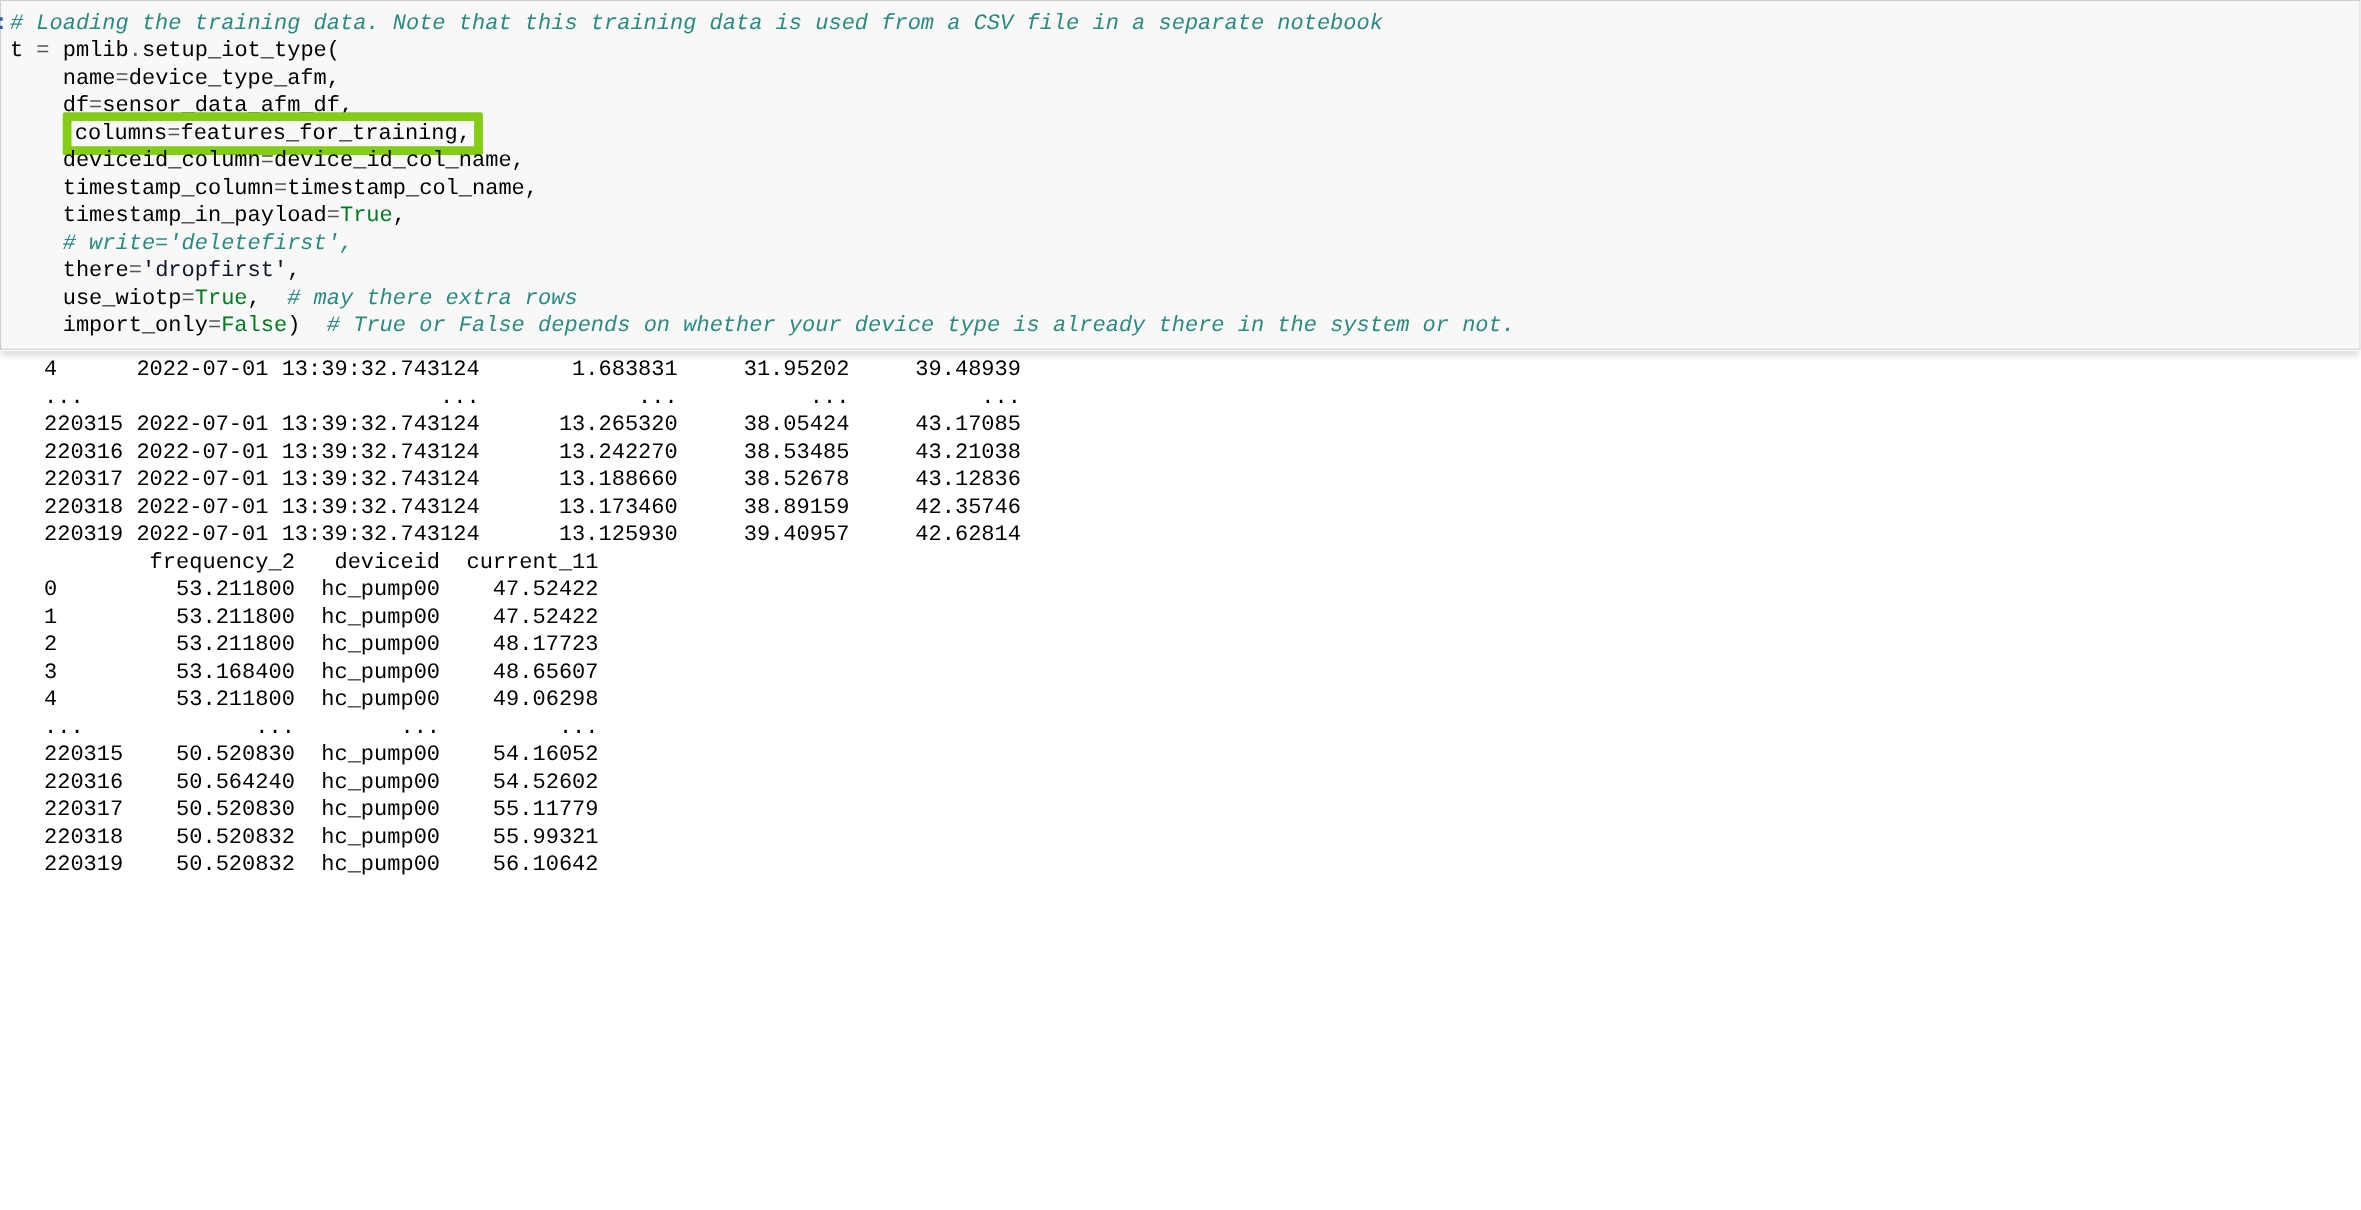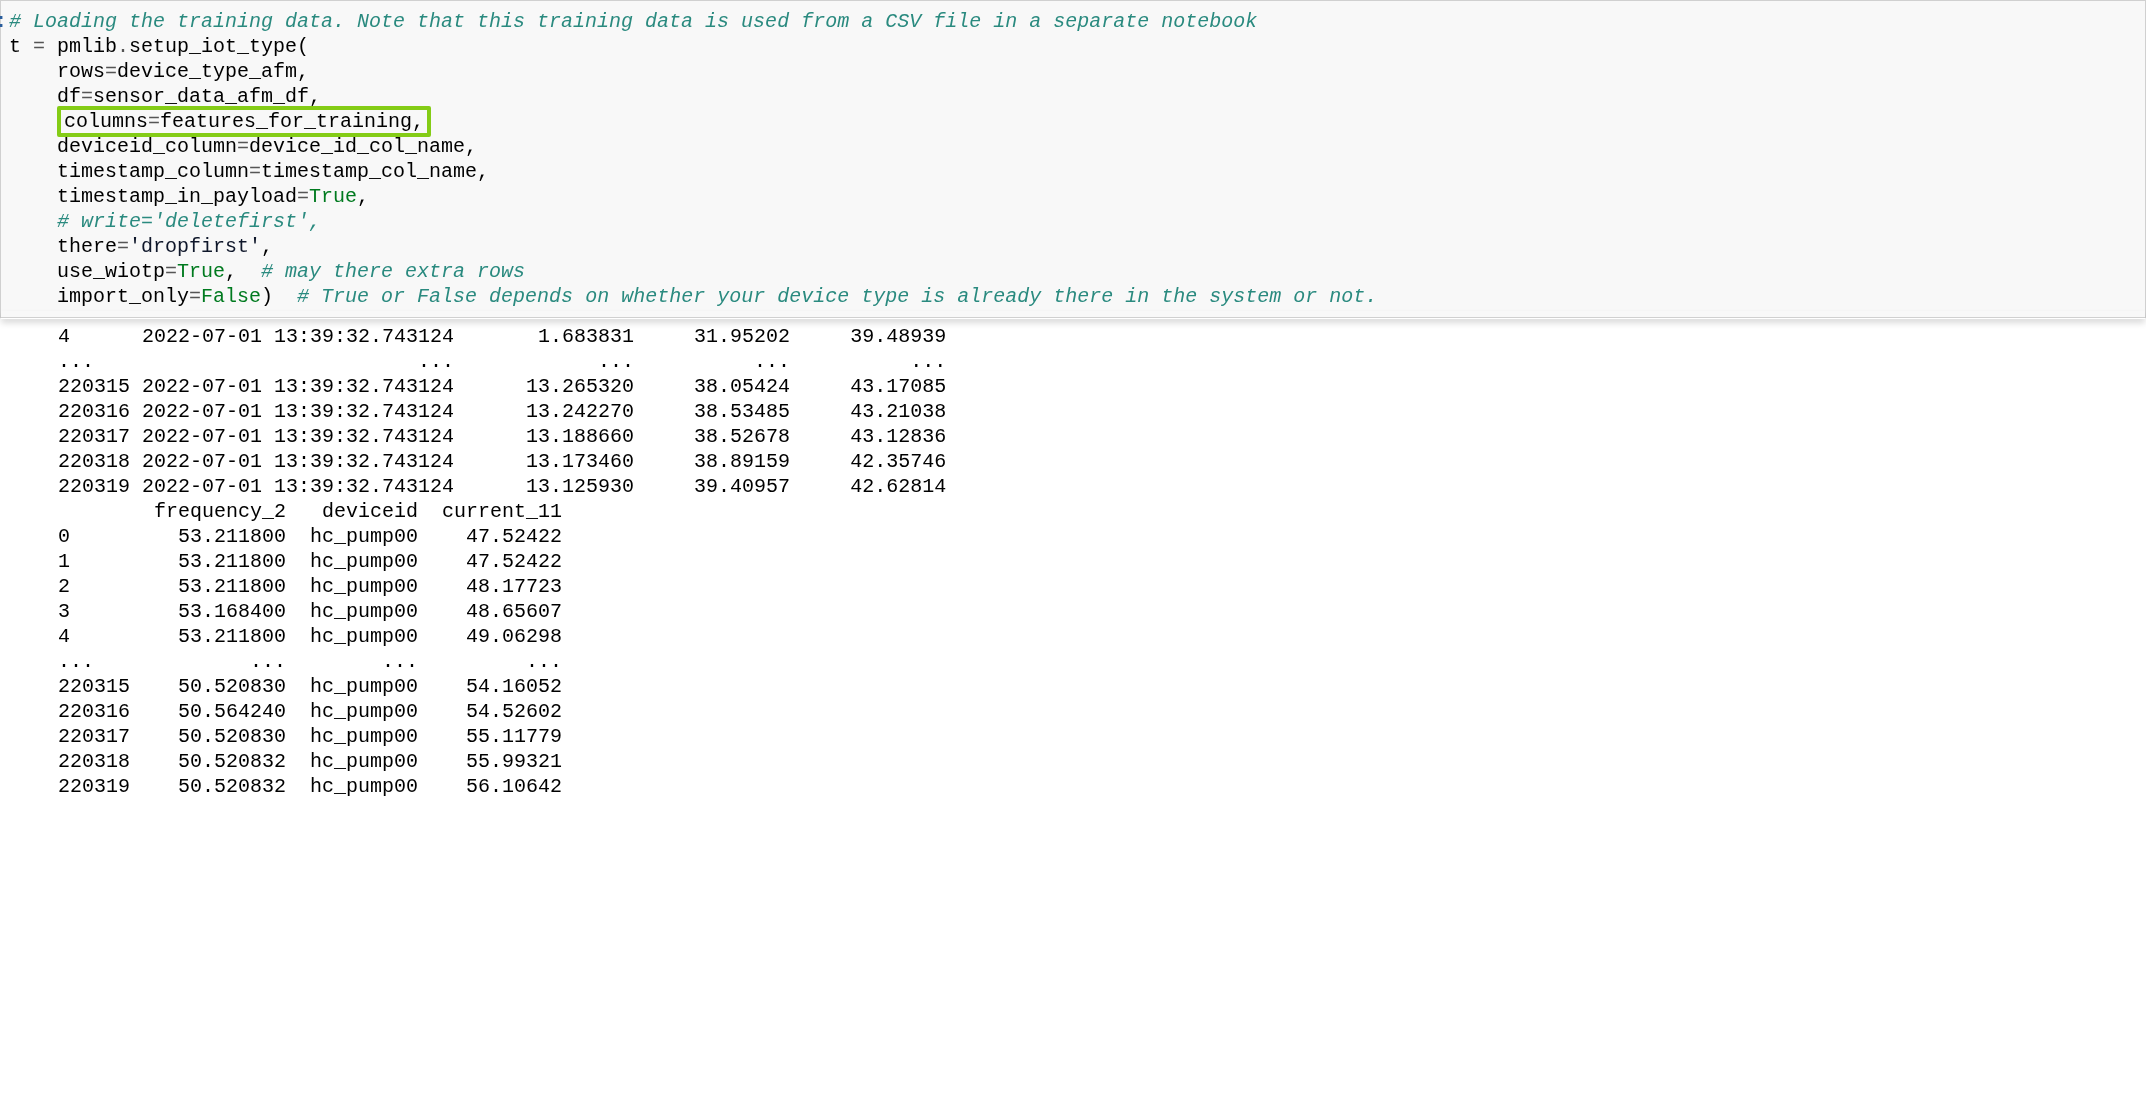--- a/index.html
+++ b/index.html
@@ -40,41 +40,40 @@
     margin: 0;
     white-space: pre;
     font-family: inherit;
     font-style: normal;
   }
   .c-comment { color: #2a8a7f; font-style: italic; margin-top: 38px; }
   .c-op { color: #555; }
   .c-kw { color: #007a1f; font-weight: normal; }
   .c-str { color: #0f172a; }
   .highlight-box {
-    border: 4px solid #84cc16;
+    border: 8px solid #84cc16;
     padding: 0 3px;
     border-radius: 2px;
   }
   .output {
     padding: 6px 0 0 40px;
     font-family: inherit;
     white-space: pre;
-    margin-left: 18px;
   }
   .output-line { white-space: pre; }
 </style>
 </head>
 <body>
 
 <div class="cell-wrap">
   <div class="code-cell">
     <span class="prompt">:</span>
 <pre><span class="c-comment"># Loading the training data. Note that this training data is used from a CSV file in a separate notebook</span>
 <span>t </span><span class="c-op">=</span><span> pmlib</span><span class="c-op">.</span><span>setup_iot_type(</span>
-<span>    rows</span><span class="c-op">=</span><span>device_type_afm,</span>
+<span>    name</span><span class="c-op">=</span><span>device_type_afm,</span>
 <span>    df</span><span class="c-op">=</span><span>sensor_data_afm_df,</span>
 <span>    </span><span class="highlight-box"><span>columns</span><span class="c-op">=</span><span>features_for_training,</span></span>
 <span>    deviceid_column</span><span class="c-op">=</span><span>device_id_col_name,</span>
 <span>    timestamp_column</span><span class="c-op">=</span><span>timestamp_col_name,</span>
 <span>    timestamp_in_payload</span><span class="c-op">=</span><span class="c-kw">True</span><span>,</span>
 <span class="c-comment">    # write='deletefirst',</span>
 <span>    there</span><span class="c-op">=</span><span class="c-str">'dropfirst'</span><span>,</span>
 <span>    use_wiotp</span><span class="c-op">=</span><span class="c-kw">True</span><span>,  </span><span class="c-comment"># may there extra rows</span>
 <span>    import_only</span><span class="c-op">=</span><span class="c-kw">False</span><span>)  </span><span class="c-comment"># True or False depends on whether your device type is already there in the system or not.</span></pre>
   </div>

